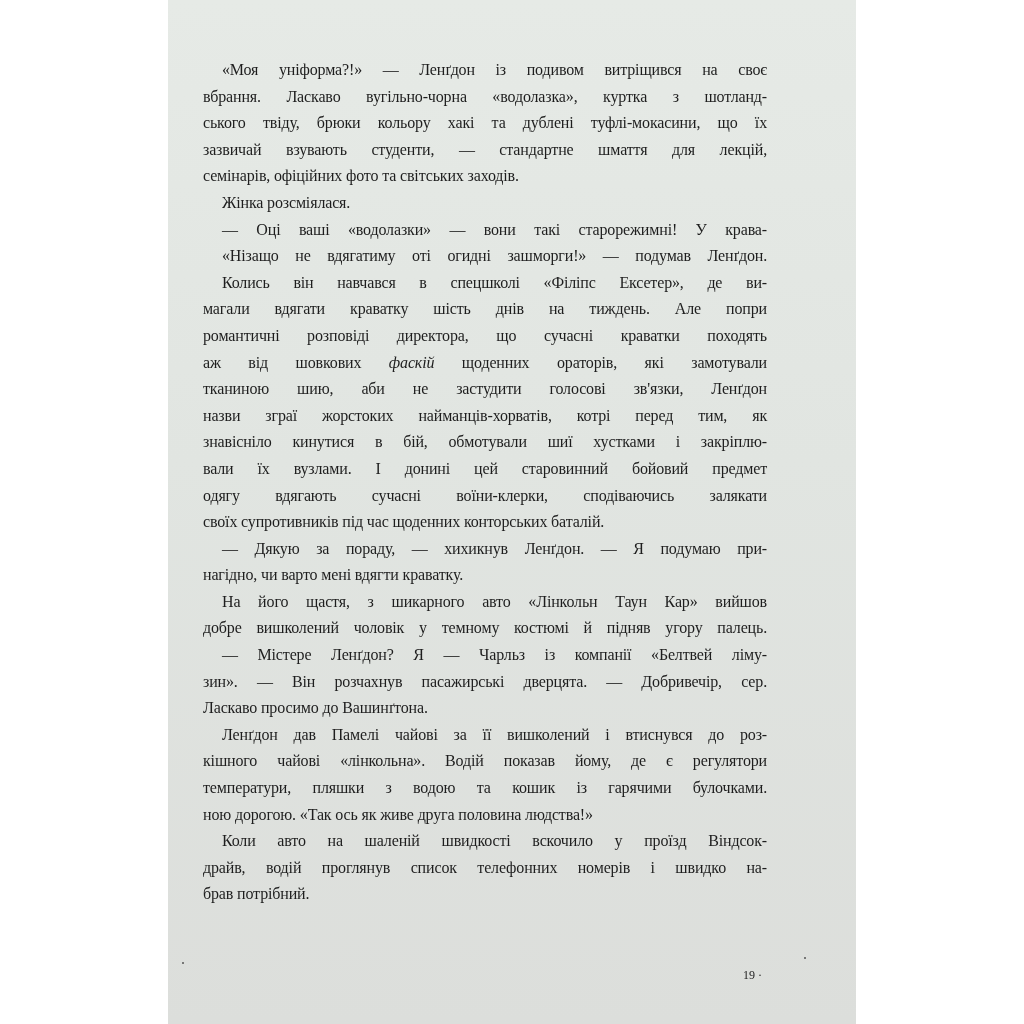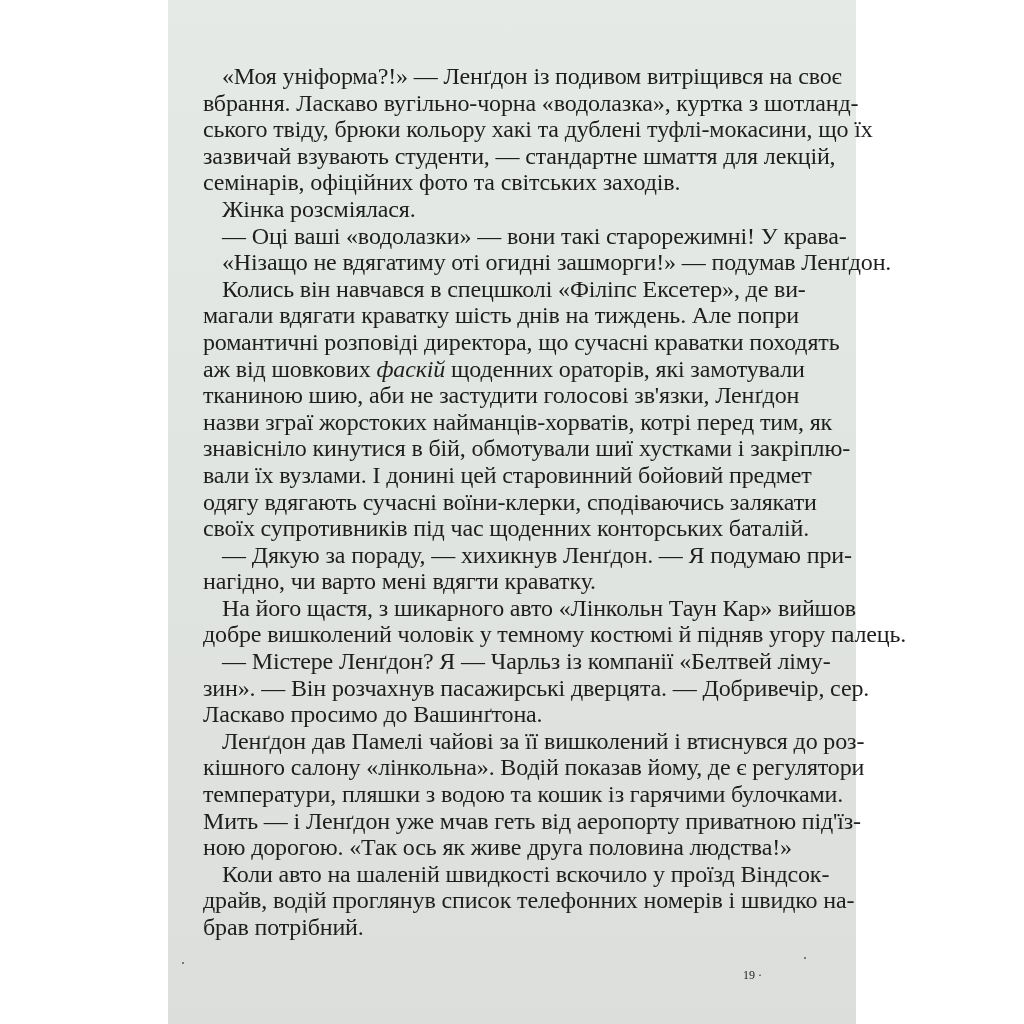--- a/index.html
+++ b/index.html
@@ -14,24 +14,24 @@
       position: absolute;
       left: 168px;
       top: 0;
       width: 688px;
       height: 1024px;
       background: linear-gradient(180deg, #e6eae6 0%, #e1e5e1 45%, #dcdedb 100%);
     }
     .text-block {
       position: absolute;
       left: 35px;
-      top: 63px;
+      top: 57px;
       width: 564px;
       font-family: "Liberation Serif", "DejaVu Serif", serif;
-      font-size: 24px;
+      font-size: 16px;
       line-height: 26.6px;
       color: #1e1e1e;
       letter-spacing: -0.15px;
     }
     .line {
       display: block;
       white-space: nowrap;
       text-align: justify;
       text-align-last: justify;
       height: 26.6px;
@@ -88,23 +88,22 @@
     <span class="line last">нагідно, чи варто мені вдягти краватку.</span>
 
     <span class="line indent">На його щастя, з шикарного авто «Лінкольн Таун Кар» вийшов</span>
     <span class="line">добре вишколений чоловік у темному костюмі й підняв угору палець.</span>
 
     <span class="line indent">— Містере Ленґдон? Я — Чарльз із компанії «Белтвей ліму-</span>
     <span class="line">зин». — Він розчахнув пасажирські дверцята. — Добривечір, сер.</span>
     <span class="line last">Ласкаво просимо до Вашинґтона.</span>
 
     <span class="line indent">Ленґдон дав Памелі чайові за її вишколений і втиснувся до роз-</span>
-    <span class="line">кішного салону «лінкольна». Водій показав йому, де є регулятори</span>
+    <span class="line">кішного чайові «лінкольна». Водій показав йому, де є регулятори</span>
     <span class="line">температури, пляшки з водою та кошик із гарячими булочками.</span>
-    <span class="line">Мить — і Ленґдон уже мчав геть від аеропорту приватною під'їз-</span>
     <span class="line last">ною дорогою. «Так ось як живе друга половина людства!»</span>
 
     <span class="line indent">Коли авто на шаленій швидкості вскочило у проїзд Віндсок-</span>
     <span class="line">драйв, водій проглянув список телефонних номерів і швидко на-</span>
     <span class="line last">брав потрібний.</span>
   </div>
 
   <div class="page-number">19 ·</div>
 
   <span class="speck" style="left:636px; top:957px;"></span>

